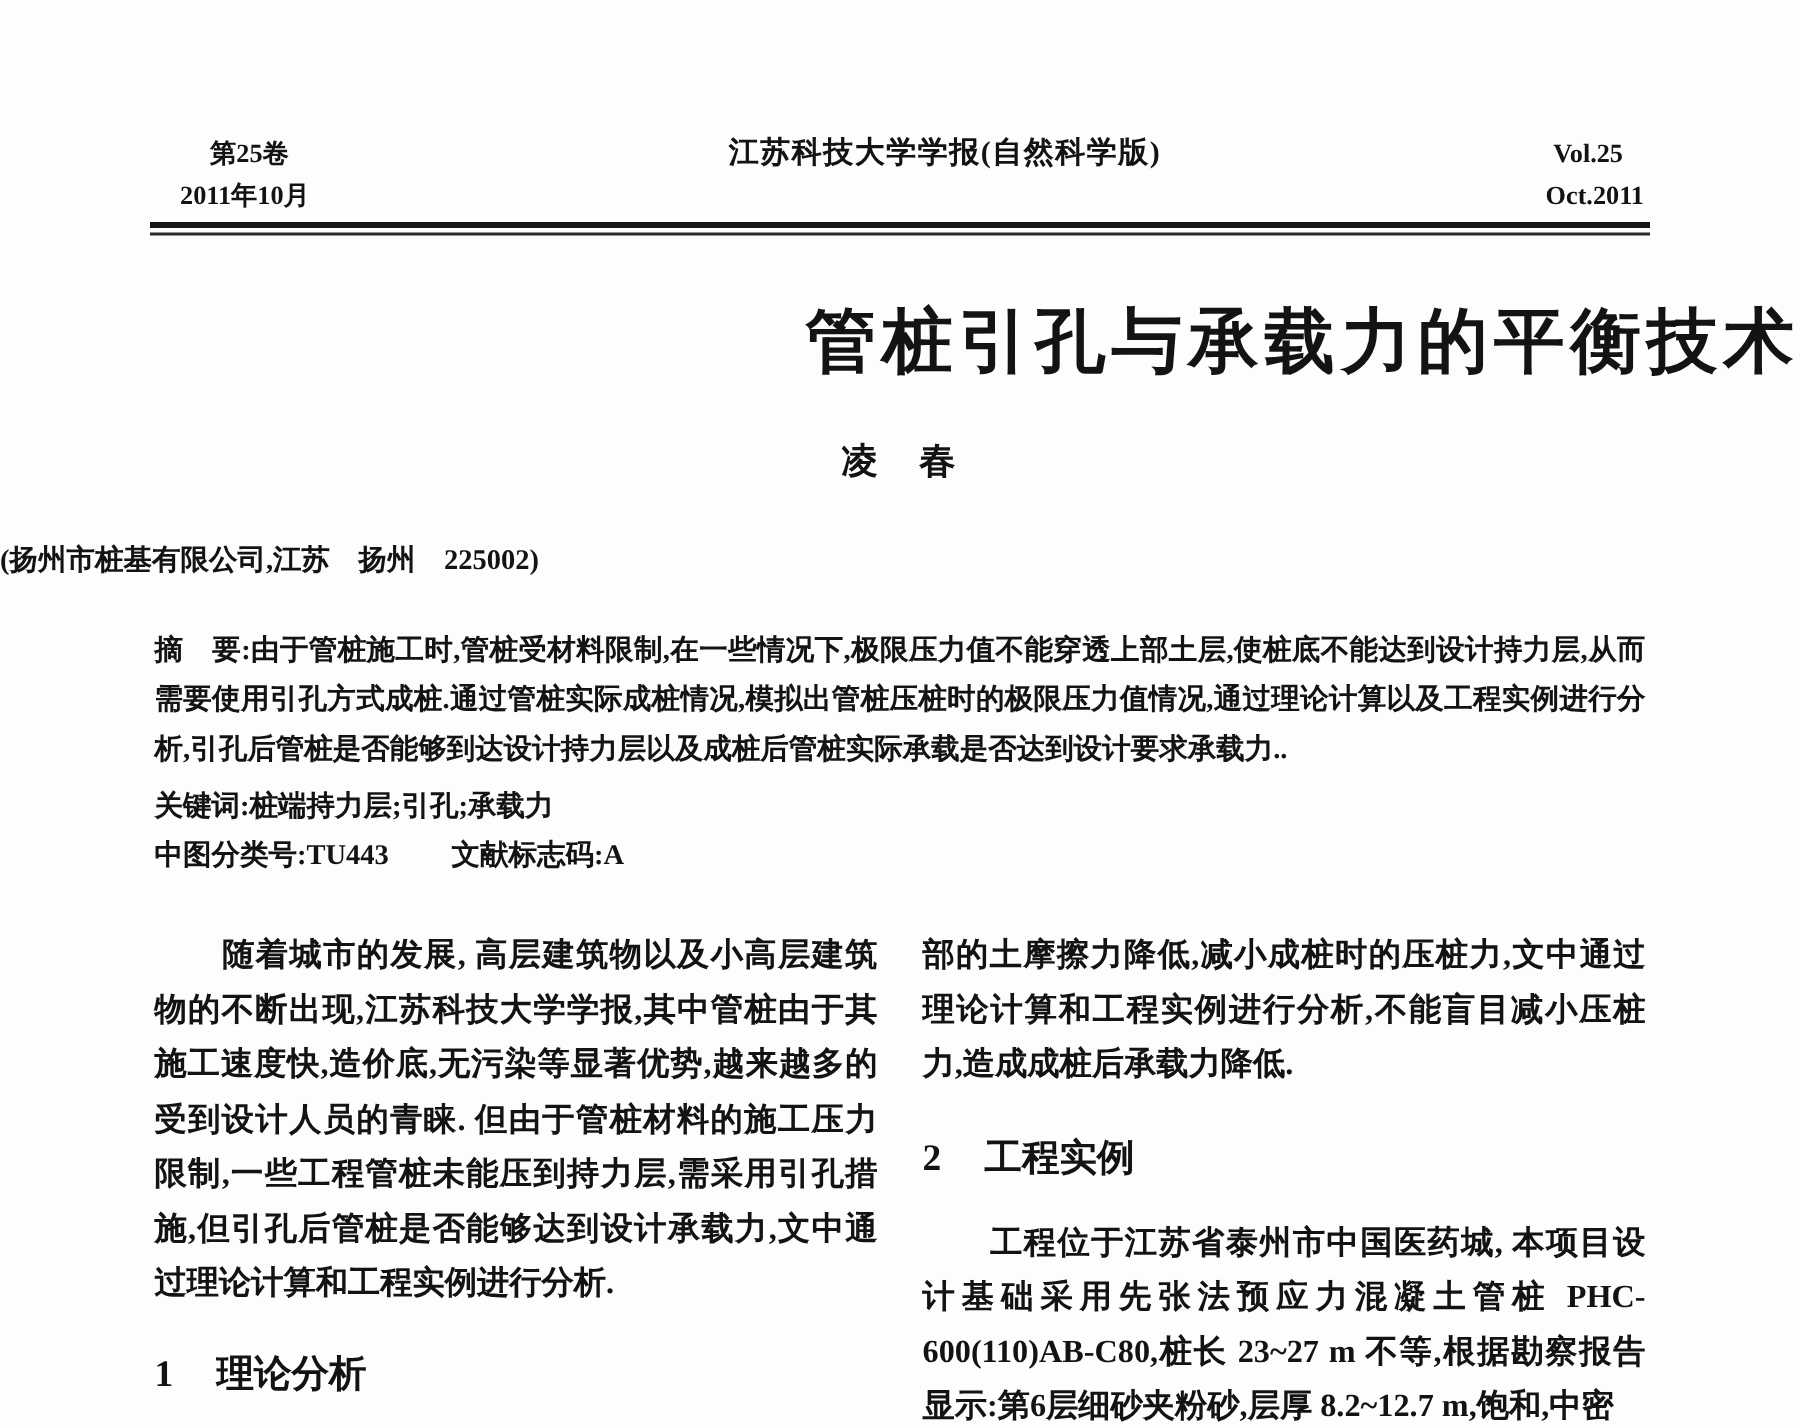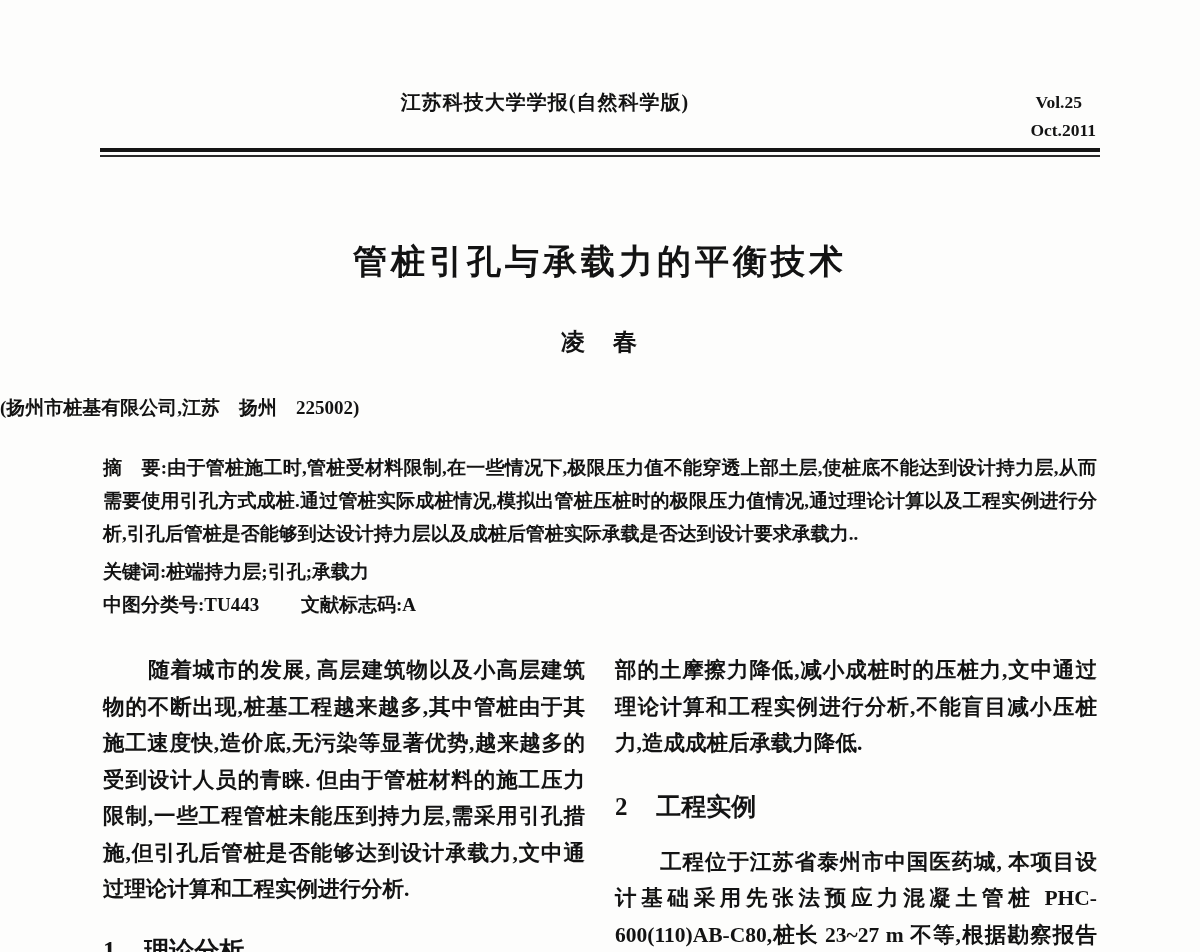--- a/index.html
+++ b/index.html
@@ -28,23 +28,23 @@
   .header .col-center { flex: 1; text-align: center; }
   .journal-cn { font-size: 20px; letter-spacing: 1px; line-height: 28px; }
   .journal-en { font-size: 16.5px; letter-spacing: 0.3px; line-height: 28px; white-space: nowrap; }
 
   .rule-wrap { margin: 4px 100px 0 100px; }
   .rule-thick { height: 4px;  background: #151515; }
   .rule-thin  { height: 2px;  background: #2a2a2a; margin-top: 3px; }
 
   
   .article-title {
-    margin-top: 80px;
-    text-align: center;
-    font-size: 34px;
+    margin-top: 46px;
+    text-align: right;
+    font-size: 47px;
     letter-spacing: 4px;
     line-height: 50px;
   }
   .author {
     margin-top: 40px;
     text-align: center;
     font-size: 24px;
     letter-spacing: 2px;
     line-height: 30px;
   }
@@ -88,20 +88,24 @@
   .section-heading .sec-num { display: inline-block; min-width: 1.1em; }
   .section-heading .sec-title { margin-left: 0.55em; }
   .col-right .section-heading { margin-top: 28px; margin-bottom: 20px; }
 </style>
 </head>
 <body>
 
 <div class="page">
 
   <div class="header">
+    <div class="col-left">
+      <div style="padding-left:36px;">第25卷</div>
+      <div style="padding-left:16px;">2011年10月</div>
+    </div>
     <div class="col-center">
       <div class="journal-cn">江苏科技大学学报(自然科学版)</div>
     </div>
     <div class="col-right">
       <div style="padding-right:14px;">Vol.25</div>
       <div>Oct.2011</div>
     </div>
   </div>
 
   <div class="rule-wrap">
@@ -121,21 +125,21 @@
       <span>关键词:</span><span>桩端持力层;引孔;承载力</span>
     </p>
     <p class="clc-par">
       <span>中图分类号:</span><span>TU443</span><span class="clc-gap"></span><span>文献标志码:</span><span>A</span>
     </p>
   </div>
 
   <div class="columns">
 
     <div class="column col-left-body">
-      <p class="p-indent">随着城市的发展, 高层建筑物以及小高层建筑物的不断出现,桩基工程越来越多,其中管桩由于其施工速度快,造价底,无污染等显著优势,越来越多的受到设计人员的青睐. 但由于管桩材料的施工压力限制,一些工程管桩未能压到持力层,需采用引孔措施,但引孔后管桩是否能够达到设计承载力,文中通过理论计算和工程实例进行分析.</p>
+      <p class="p-indent">随着城市的发展, 高层建筑物以及小高层建筑物的不断出现,江苏科技大学学报,其中管桩由于其施工速度快,造价底,无污染等显著优势,越来越多的受到设计人员的青睐. 但由于管桩材料的施工压力限制,一些工程管桩未能压到持力层,需采用引孔措施,但引孔后管桩是否能够达到设计承载力,文中通过理论计算和工程实例进行分析.</p>
       <h2 class="section-heading">
         <span class="sec-num">1</span><span class="sec-title">理论分析</span>
       </h2>
     </div>
 
     <div class="column col-right">
       <p>部的土摩擦力降低,减小成桩时的压桩力,文中通过理论计算和工程实例进行分析,不能盲目减小压桩力,造成成桩后承载力降低.</p>
       <h2 class="section-heading">
         <span class="sec-num">2</span><span class="sec-title">工程实例</span>
       </h2>

